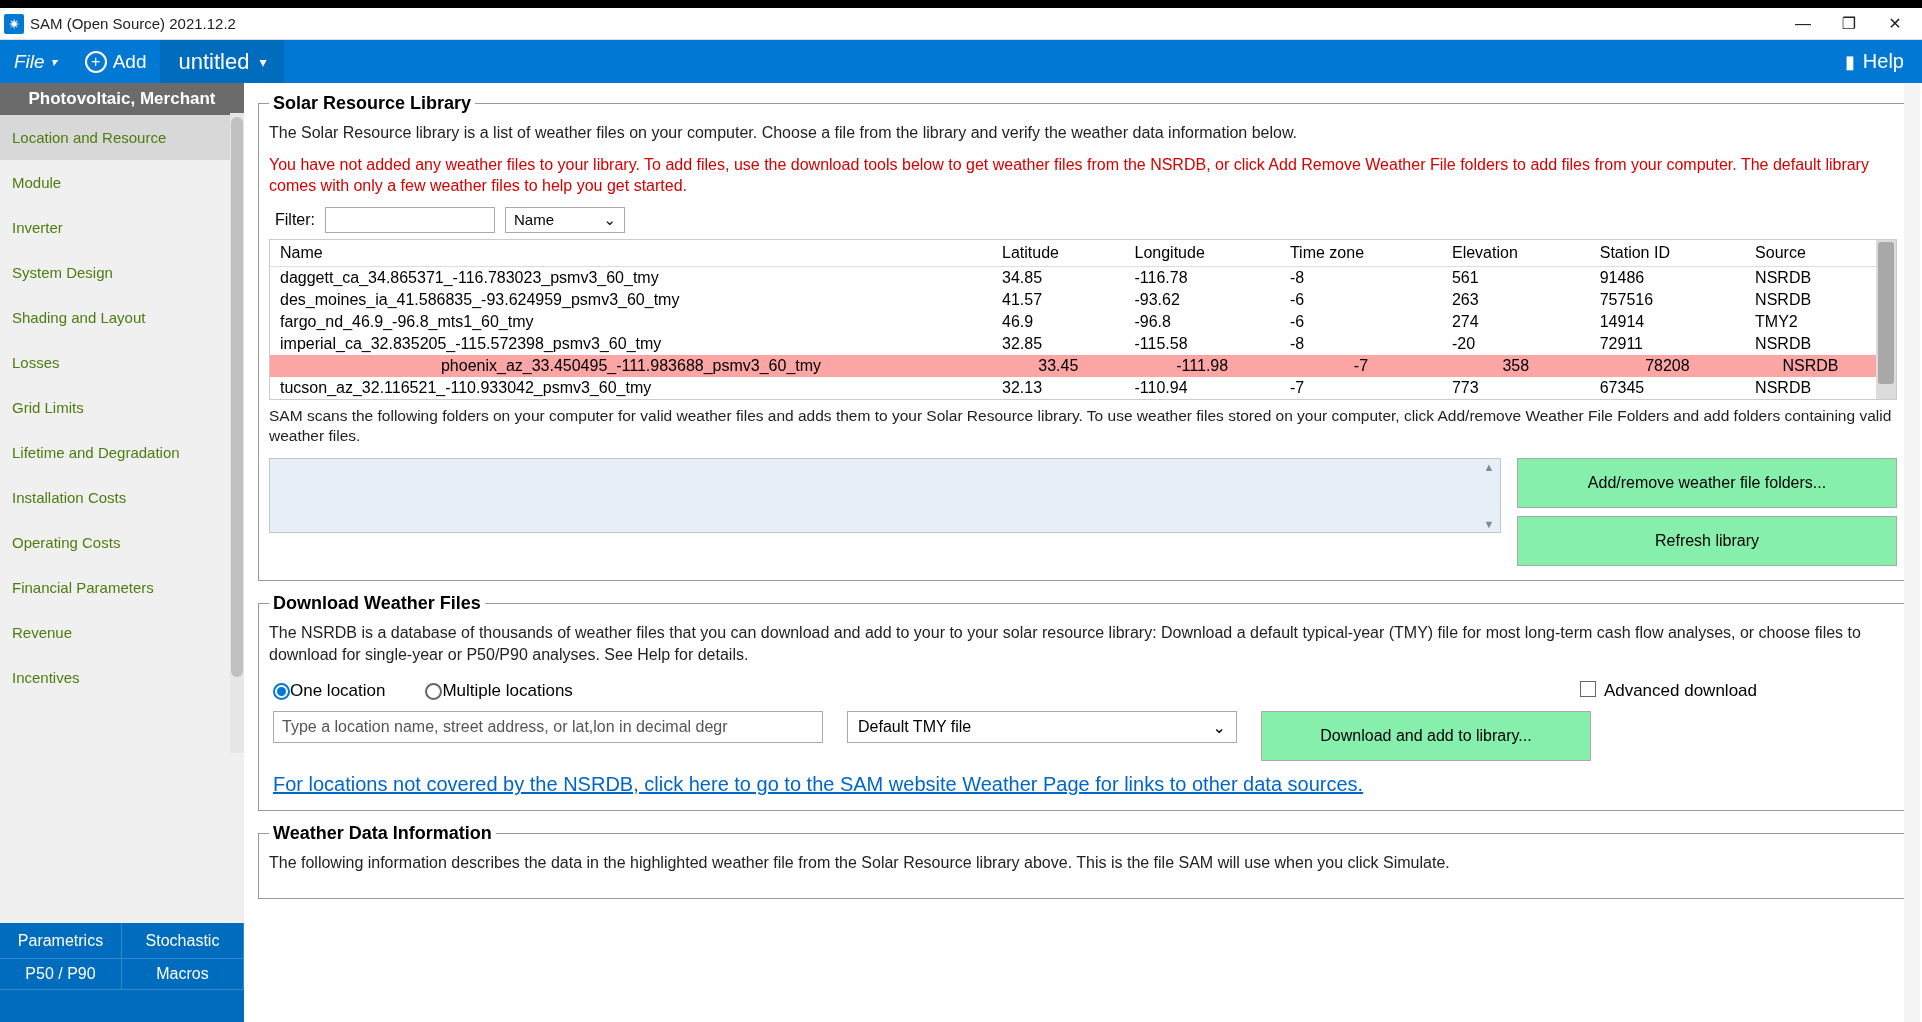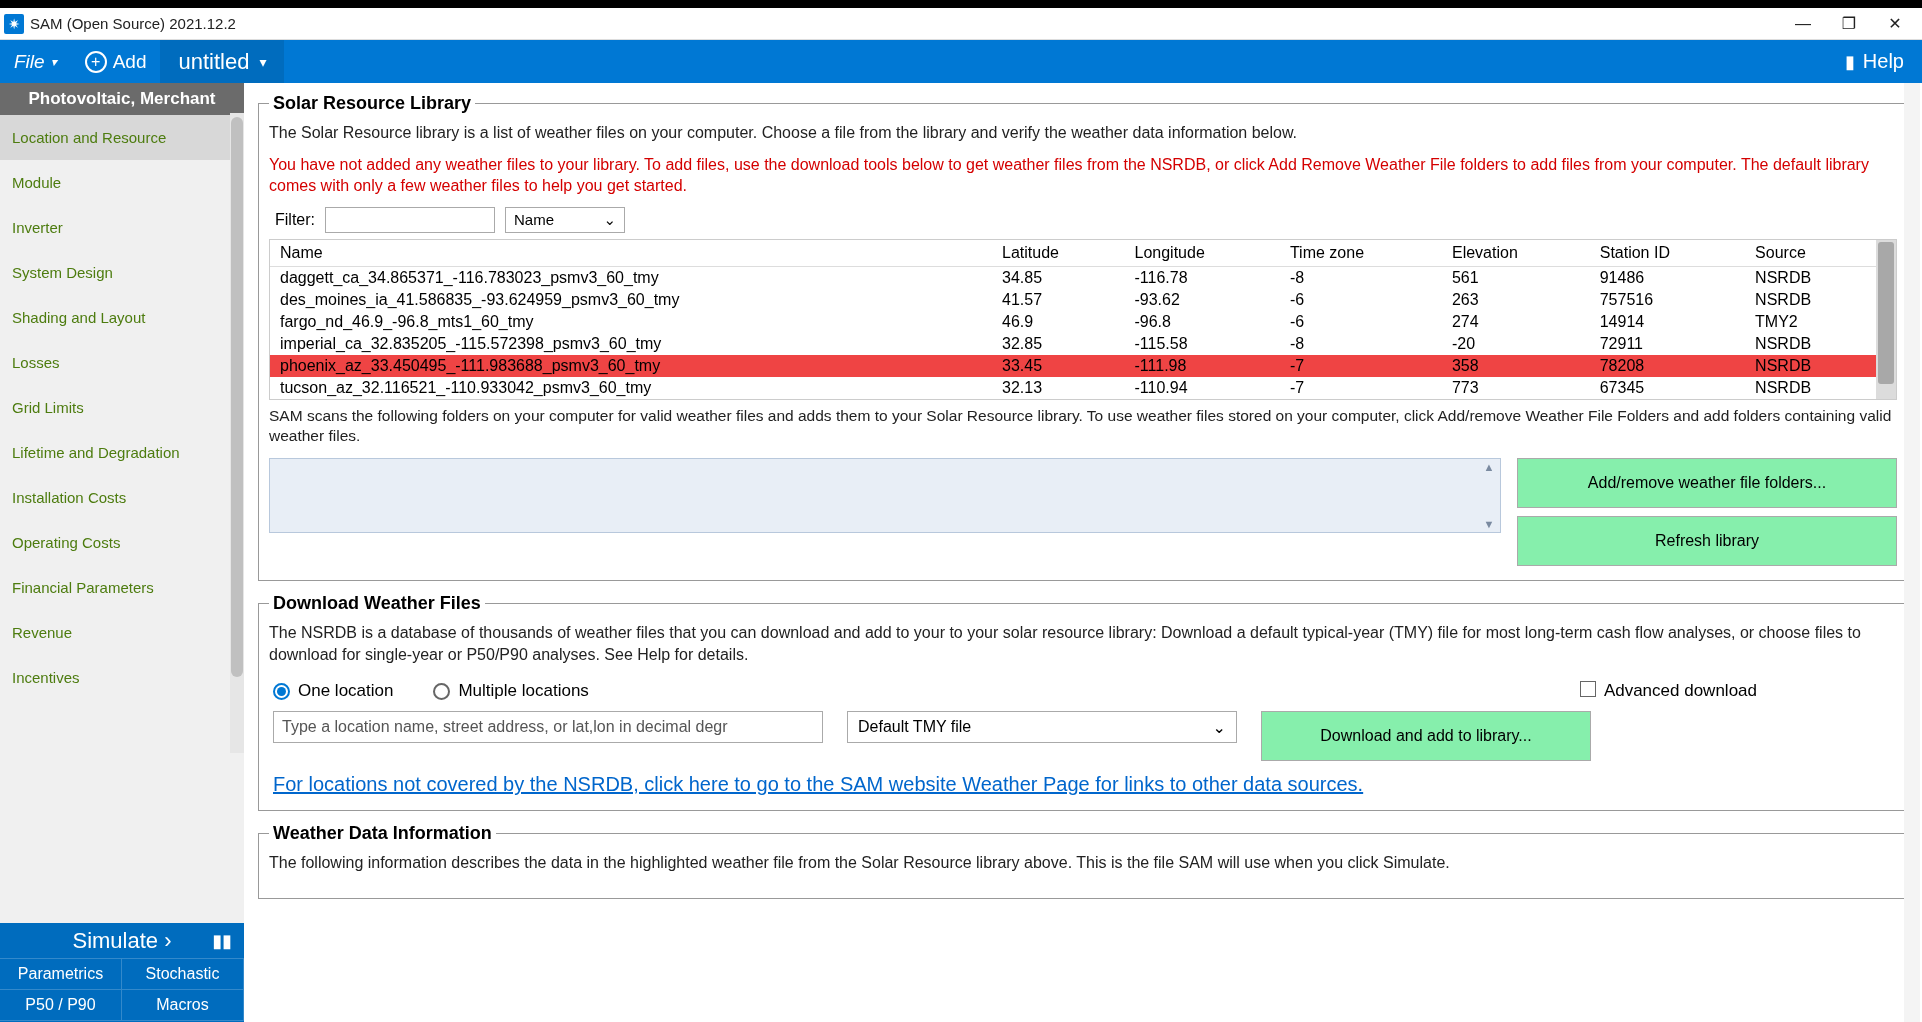--- a/index.html
+++ b/index.html
@@ -40,29 +40,29 @@
 .filterrow { display: flex; align-items: center; gap: 10px; margin-bottom: 6px; padding: 0 6px; }
 .filterrow .lbl { font-size: 16px; }
 .filterrow input.txt { width: 170px; height: 26px; border: 1px solid #aaa; padding: 0 6px; font-size: 15px; }
 .filterrow .select { width: 120px; height: 26px; border: 1px solid #aaa; display: flex; align-items: center; justify-content: space-between; padding: 0 8px; font-size: 15px; background: #fff; cursor: pointer;}
 .tablewrap { border: 1px solid #ccc; position: relative; }
 .tablewrap .tscroll { position:absolute; right:0; top:0; bottom:0; width:20px; background:#dcdcdc;}
 .tablewrap .tscroll .tthumb { position:absolute; top:2px; left:2px; right:2px; height:142px; background:#a8a8a8; border-radius:3px;}
 table { width: calc(100% - 20px); border-collapse: collapse; font-size: 16px; }
 th { text-align: left; font-weight: 400; padding: 4px 10px; border-bottom: 1px solid #ddd; background: #fff; }
 td { padding: 2px 10px; white-space: nowrap; }
-tr.sel td { background: #ef4444; }
+tr.sel td { background: #fca5a5; text-align: center; }
 .note { font-size: 15.5px; color: #222; margin-top: 6px; line-height: 1.3; }
 .folderrow { display: flex; gap: 16px; margin-top: 12px; }
 .folderbox { flex: 1; height: 75px; background: #e8eef6; border: 1px solid #b8c8dc; position: relative; }
 .folderbox .updn { position:absolute; right:2px; top:2px; bottom:2px; width:18px; display:flex; flex-direction:column; justify-content:space-between; color:#7a8aa0; font-size:11px; align-items:center;}
 .btncol { width: 380px; display: flex; flex-direction: column; gap: 8px; }
 .btn { height: 50px; border: 1px solid #aaa; background: #86efac; font-size: 16px; display: flex; align-items: center; justify-content: center; cursor: pointer; }
 .dlrow1 { display: flex; align-items: center; gap: 40px; margin: 16px 0 10px 4px; font-size: 17px; }
-.radio { display: flex; align-items: center; gap: 8px; cursor: pointer; }
+.radio { display: flex; align-items: center; cursor: pointer; }
 .radio .dot { width: 17px; height: 17px; border: 2px solid #666; border-radius: 50%; display: flex; align-items: center; justify-content: center; }
 .radio.checked .dot { border-color: #0078d4; }
 .radio.checked .dot::after { content: ""; width: 9px; height: 9px; background: #0078d4; border-radius: 50%; }
 .chk { display: flex; align-items: flex-start; gap: 8px; cursor: pointer; margin-left: auto; margin-right: 140px;}
 .chk .box { width: 16px; height: 16px; border: 1px solid #666; }
 .dlrow2 { display: flex; gap: 24px; margin: 0 4px; }
 .dlrow2 .locinput { flex: 0 0 550px; height: 32px; border: 1px solid #aaa; padding: 0 8px; font-size: 16px; color: #666; display: flex; align-items: center; background:#fff;}
 .dlrow2 .tmysel { flex: 0 0 390px; height: 32px; border: 1px solid #aaa; display: flex; align-items: center; justify-content: space-between; padding: 0 10px; font-size: 16px; background:#fff; cursor:pointer;}
 .dlrow2 .dlbtn { flex: 0 0 330px; }
 .link { color: #0066cc; text-decoration: underline; font-size: 20px; margin: 12px 4px 0 4px; display: inline-block; cursor: pointer; }
@@ -115,24 +115,20 @@
         <div class="navitem">Installation Costs</div>
         <div class="navitem">Operating Costs</div>
         <div class="navitem">Financial Parameters</div>
         <div class="navitem">Revenue</div>
         <div class="navitem">Incentives</div>
       </div>
     <div class="scrollbar">
         <div class="thumb"></div>
       </div>
     <div class="sim">
-      <div class="big">
-        <span>Simulate ›</span>
-        <span class="chart">▮▮</span>
-      </div>
       <div class="small">
           <span>Parametrics</span>
         </div>
       <div class="small">
           <span>Stochastic</span>
         </div>
       <div class="small">
           <span>P50 / P90</span>
         </div>
       <div class="small">

